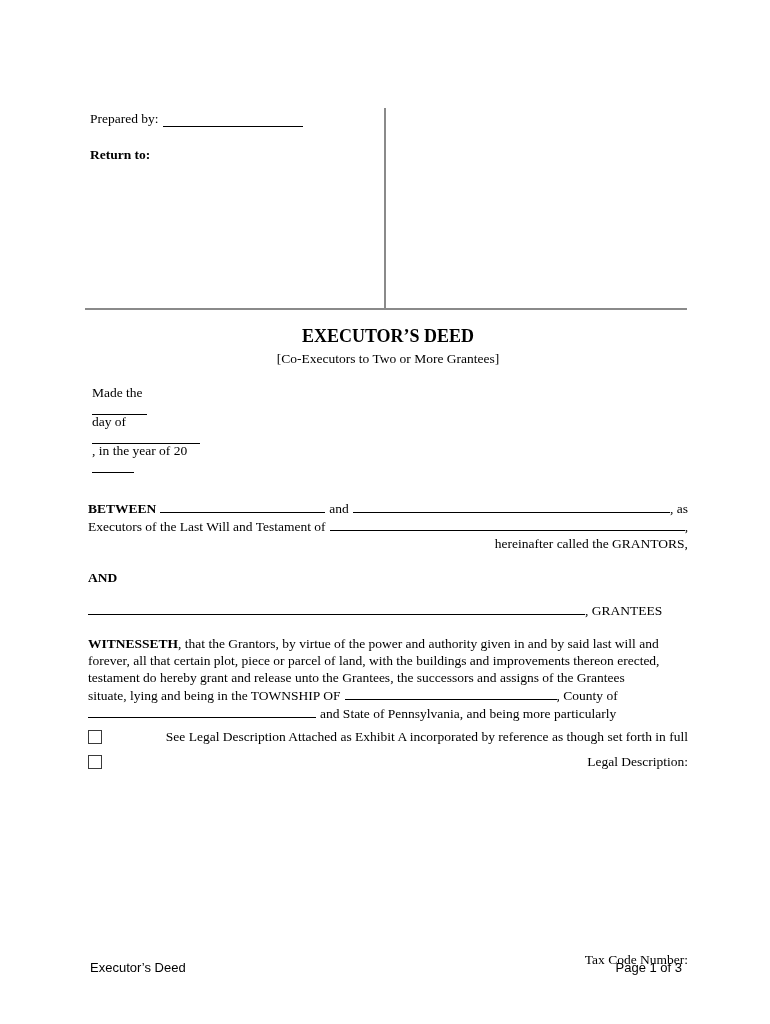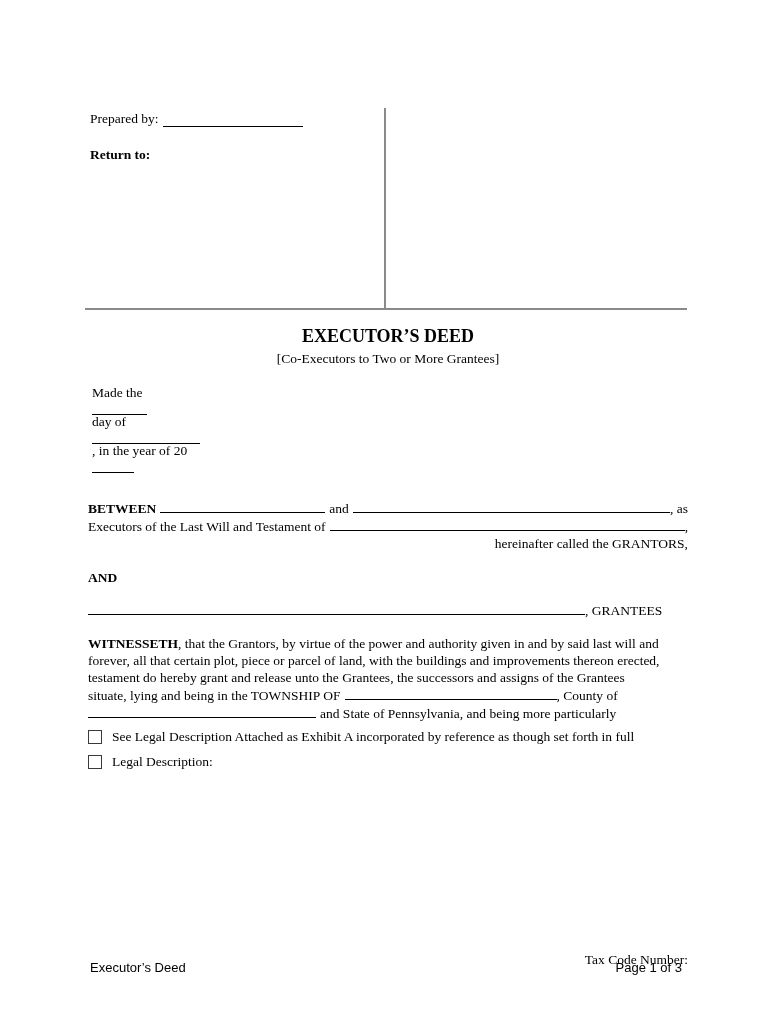--- a/index.html
+++ b/index.html
@@ -58,21 +58,21 @@
     font-weight: bold;
     line-height: 22px;
   }
   .subtitle { margin-top: 3px; text-align: center; line-height: 17px; }
   .date-line { margin-top: 17px; flex-direction: column; }
   .between-para { margin-top: 28px; text-align: right; }
   .textline { line-height: 17px; white-space: nowrap; }
   .and-line { margin-top: 17px; line-height: 17px; font-weight: bold; }
   .grantees-line { margin-top: 15px; }
   .witnesseth-para { margin-top: 16px; }
-  .checkbox-row { display: flex; align-items: center; line-height: 17px; }
+  .checkbox-row { display: flex; align-items: center; line-height: 17px; justify-content: space-between; }
   .checkbox-row.first { margin-top: 6px; }
   .checkbox-row.second { margin-top: 8px; }
   .checkbox {
     display: inline-block;
     width: 12px;
     height: 12px;
     border: 1px solid #3a3a3a;
     background: #ffffff;
     margin-right: 10px;
     flex: 0 0 auto;

